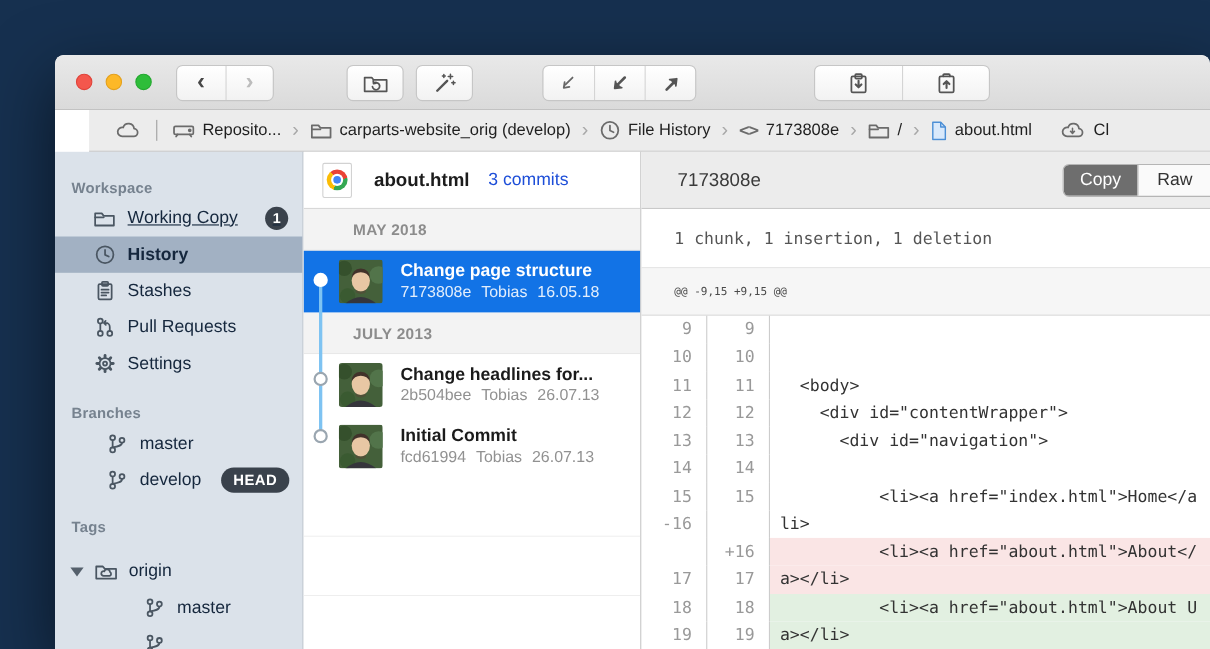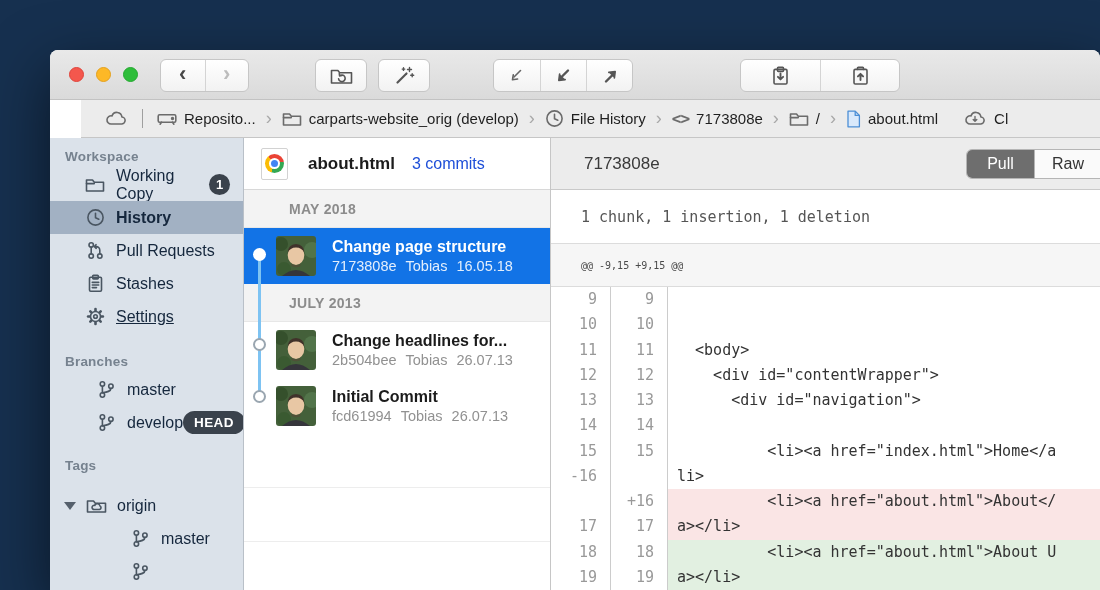--- a/index.html
+++ b/index.html
@@ -37,22 +37,22 @@
   .bc-item { display:flex; align-items:center; font-size:15px; color:#1f1f1f; }
   .bc-item .lbl { margin-left:7px; }
   .bc-chev { color:#a8a8a8; font-size:18px; margin:0 10px; font-weight:400; }
   .bc-pipe { width:1px; height:19px; background:#9f9f9f; margin:0 14px; }
   .bc-gap { width:26px; }
 
   
   .content { display:flex; height:452px; }
 
   
-  .sidebar { width:194px; background:var(--sidebar-bg,#dbe2ea); border-right:1px solid #b9c0c8;
-             padding-top:6px; overflow:hidden; flex:none; }
+  .sidebar { width:226px; background:var(--sidebar-bg,#dbe2ea); border-right:1px solid #b9c0c8;
+             padding-top:20px; overflow:hidden; flex:none; }
   .sec-title { height:24px; display:flex; align-items:center; padding-left:15px;
                font-size:13.5px; font-weight:bold; color:#76828f; letter-spacing:.2px; }
   .s-item { height:33px; display:flex; align-items:center; font-size:16px; color:#15273d; position:relative; }
   .s-item.selected { background:var(--sel-gray,#a2b1c3); }
   .s-item.selected .s-lbl { font-weight:bold; }
   .s-icon { width:24px; display:flex; justify-content:center; margin-right:9px; flex:none;}
   .s-tri { width:0; height:0; border-left:6px solid transparent; border-right:6px solid transparent;
            border-top:8px solid #55606c; margin:0 8px 0 14px; }
   .badge-num { min-width:21px; height:21px; padding:0 6px; border-radius:11px; background:var(--badge,#3a424c);
                color:#fff; font-size:13px; font-weight:bold; display:flex; align-items:center;
@@ -279,62 +279,62 @@
             </svg>
           </span>
           <span class="lbl">Cl</span>
         </span>
       </div>
 
     <div class="content">
 
       <aside class="sidebar" id="sidebar">
           <div class="sec-title">Workspace</div>
-          <div class="s-item" style="padding-left: 33px;">
+          <div class="s-item" style="padding-left: 33px; text-decoration: underline;">
             <span class="s-icon">
               <svg width="20" height="16" viewBox="0 0 20 16" fill="none" stroke="#4a5662" stroke-width="1.6" stroke-linecap="round" stroke-linejoin="round">
                 <path d="M1.5 14 V3 h6 l1.8 2.2 H18.5 V14 Z"></path>
                 <path d="M1.5 6.6 h7.8"></path>
               </svg>
             </span>
             <span class="s-lbl">Working Copy</span>
             <span class="badge-num">1</span>
           </div>
           <div class="s-item selected" style="padding-left: 33px;">
             <span class="s-icon">
               <svg width="19" height="19" viewBox="0 0 19 19" fill="none" stroke="#4a5662" stroke-width="1.6" stroke-linecap="round" stroke-linejoin="round">
                 <circle cx="9.5" cy="9.5" r="7.6"></circle>
                 <path d="M9.5 5.2 V9.7 L12.8 11.2"></path>
               </svg>
             </span>
             <span class="s-lbl">History</span>
+          </div>
+          <div class="s-item" style="padding-left: 33px;">
+            <span class="s-icon">
+              <svg width="17" height="19" viewBox="0 0 17 19" fill="none" stroke="#4a5662" stroke-width="1.6" stroke-linecap="round" stroke-linejoin="round">
+                <rect x="2.5" y="3.2" width="12" height="14" rx="1.2"></rect>
+                <rect x="5.7" y="1.3" width="5.6" height="3.6" rx="0.8"></rect>
+                <path d="M5.3 8.4 h6.4 M5.3 11 h6.4 M5.3 13.6 h4.2"></path>
+              </svg>
+            </span>
+            <span class="s-lbl">Stashes</span>
           </div>
           <div class="s-item" style="padding-left: 33px;">
             <span class="s-icon">
               <svg width="17" height="19" viewBox="0 0 17 19" fill="none" stroke="#4a5662" stroke-width="1.6" stroke-linecap="round" stroke-linejoin="round">
                 <circle cx="4.2" cy="3.9" r="2.2"></circle>
                 <circle cx="4.2" cy="15.1" r="2.2"></circle>
                 <path d="M4.2 6.3 V12.7"></path>
                 <circle cx="12.8" cy="15.1" r="2.2"></circle>
                 <path d="M12.8 12.7 V9.2 a3.6 3.6 0 0 0 -3.6 -3.6 H7.6 M9 3.7 7.4 5.6 9.2 7.3"></path>
               </svg>
             </span>
             <span class="s-lbl">Pull Requests</span>
           </div>
           <div class="s-item" style="padding-left: 33px;">
-            <span class="s-icon">
-              <svg width="17" height="19" viewBox="0 0 17 19" fill="none" stroke="#4a5662" stroke-width="1.6" stroke-linecap="round" stroke-linejoin="round">
-                <rect x="2.5" y="3.2" width="12" height="14" rx="1.2"></rect>
-                <rect x="5.7" y="1.3" width="5.6" height="3.6" rx="0.8"></rect>
-                <path d="M5.3 8.4 h6.4 M5.3 11 h6.4 M5.3 13.6 h4.2"></path>
-              </svg>
-            </span>
-            <span class="s-lbl">Stashes</span>
-          </div>
-          <div class="s-item" style="padding-left: 33px; text-decoration: underline;">
             <span class="s-icon">
               <svg width="19" height="19" viewBox="0 0 19 19" fill="none" stroke="#4a5662" stroke-width="1.6" stroke-linecap="round" stroke-linejoin="round">
                 <g stroke-width="2.6">
                   <path d="M14.7 9.5 L16.9 9.5"></path>
                   <path d="M13.2 13.2 L14.7 14.7"></path>
                   <path d="M9.5 14.7 L9.5 16.9"></path>
                   <path d="M5.8 13.2 L4.3 14.7"></path>
                   <path d="M4.3 9.5 L2.1 9.5"></path>
                   <path d="M5.8 5.8 L4.3 4.3"></path>
                   <path d="M9.5 4.3 L9.5 2.1"></path>
@@ -484,21 +484,21 @@
         <div class="tl-line" style="top:116px; height:142px;"></div>
         <div class="tl-node" style="top:109.5px;"></div>
         <div class="tl-node ring" style="top:199.5px;"></div>
         <div class="tl-node ring" style="top:251.5px;"></div>
       </section>
 
       <section class="diff">
         <div class="d-header">
           <span class="d-title">7173808e</span>
           <div class="seg" id="segTabs">
-              <span class="seg-tab active">Pull</span>
+              <span class="seg-tab active">Copy</span>
               <span class="seg-tab">Raw</span>
             </div>
         </div>
         <div class="d-stats mono">1 chunk, 1 insertion, 1 deletion</div>
         <div class="d-chunk mono">@@ -9,15 +9,15 @@</div>
         <div class="d-table mono" id="diffTable">
             <div class="drow">
               <span class="g old">9</span>
               <span class="g new">9</span>
               <span class="code"></span>

